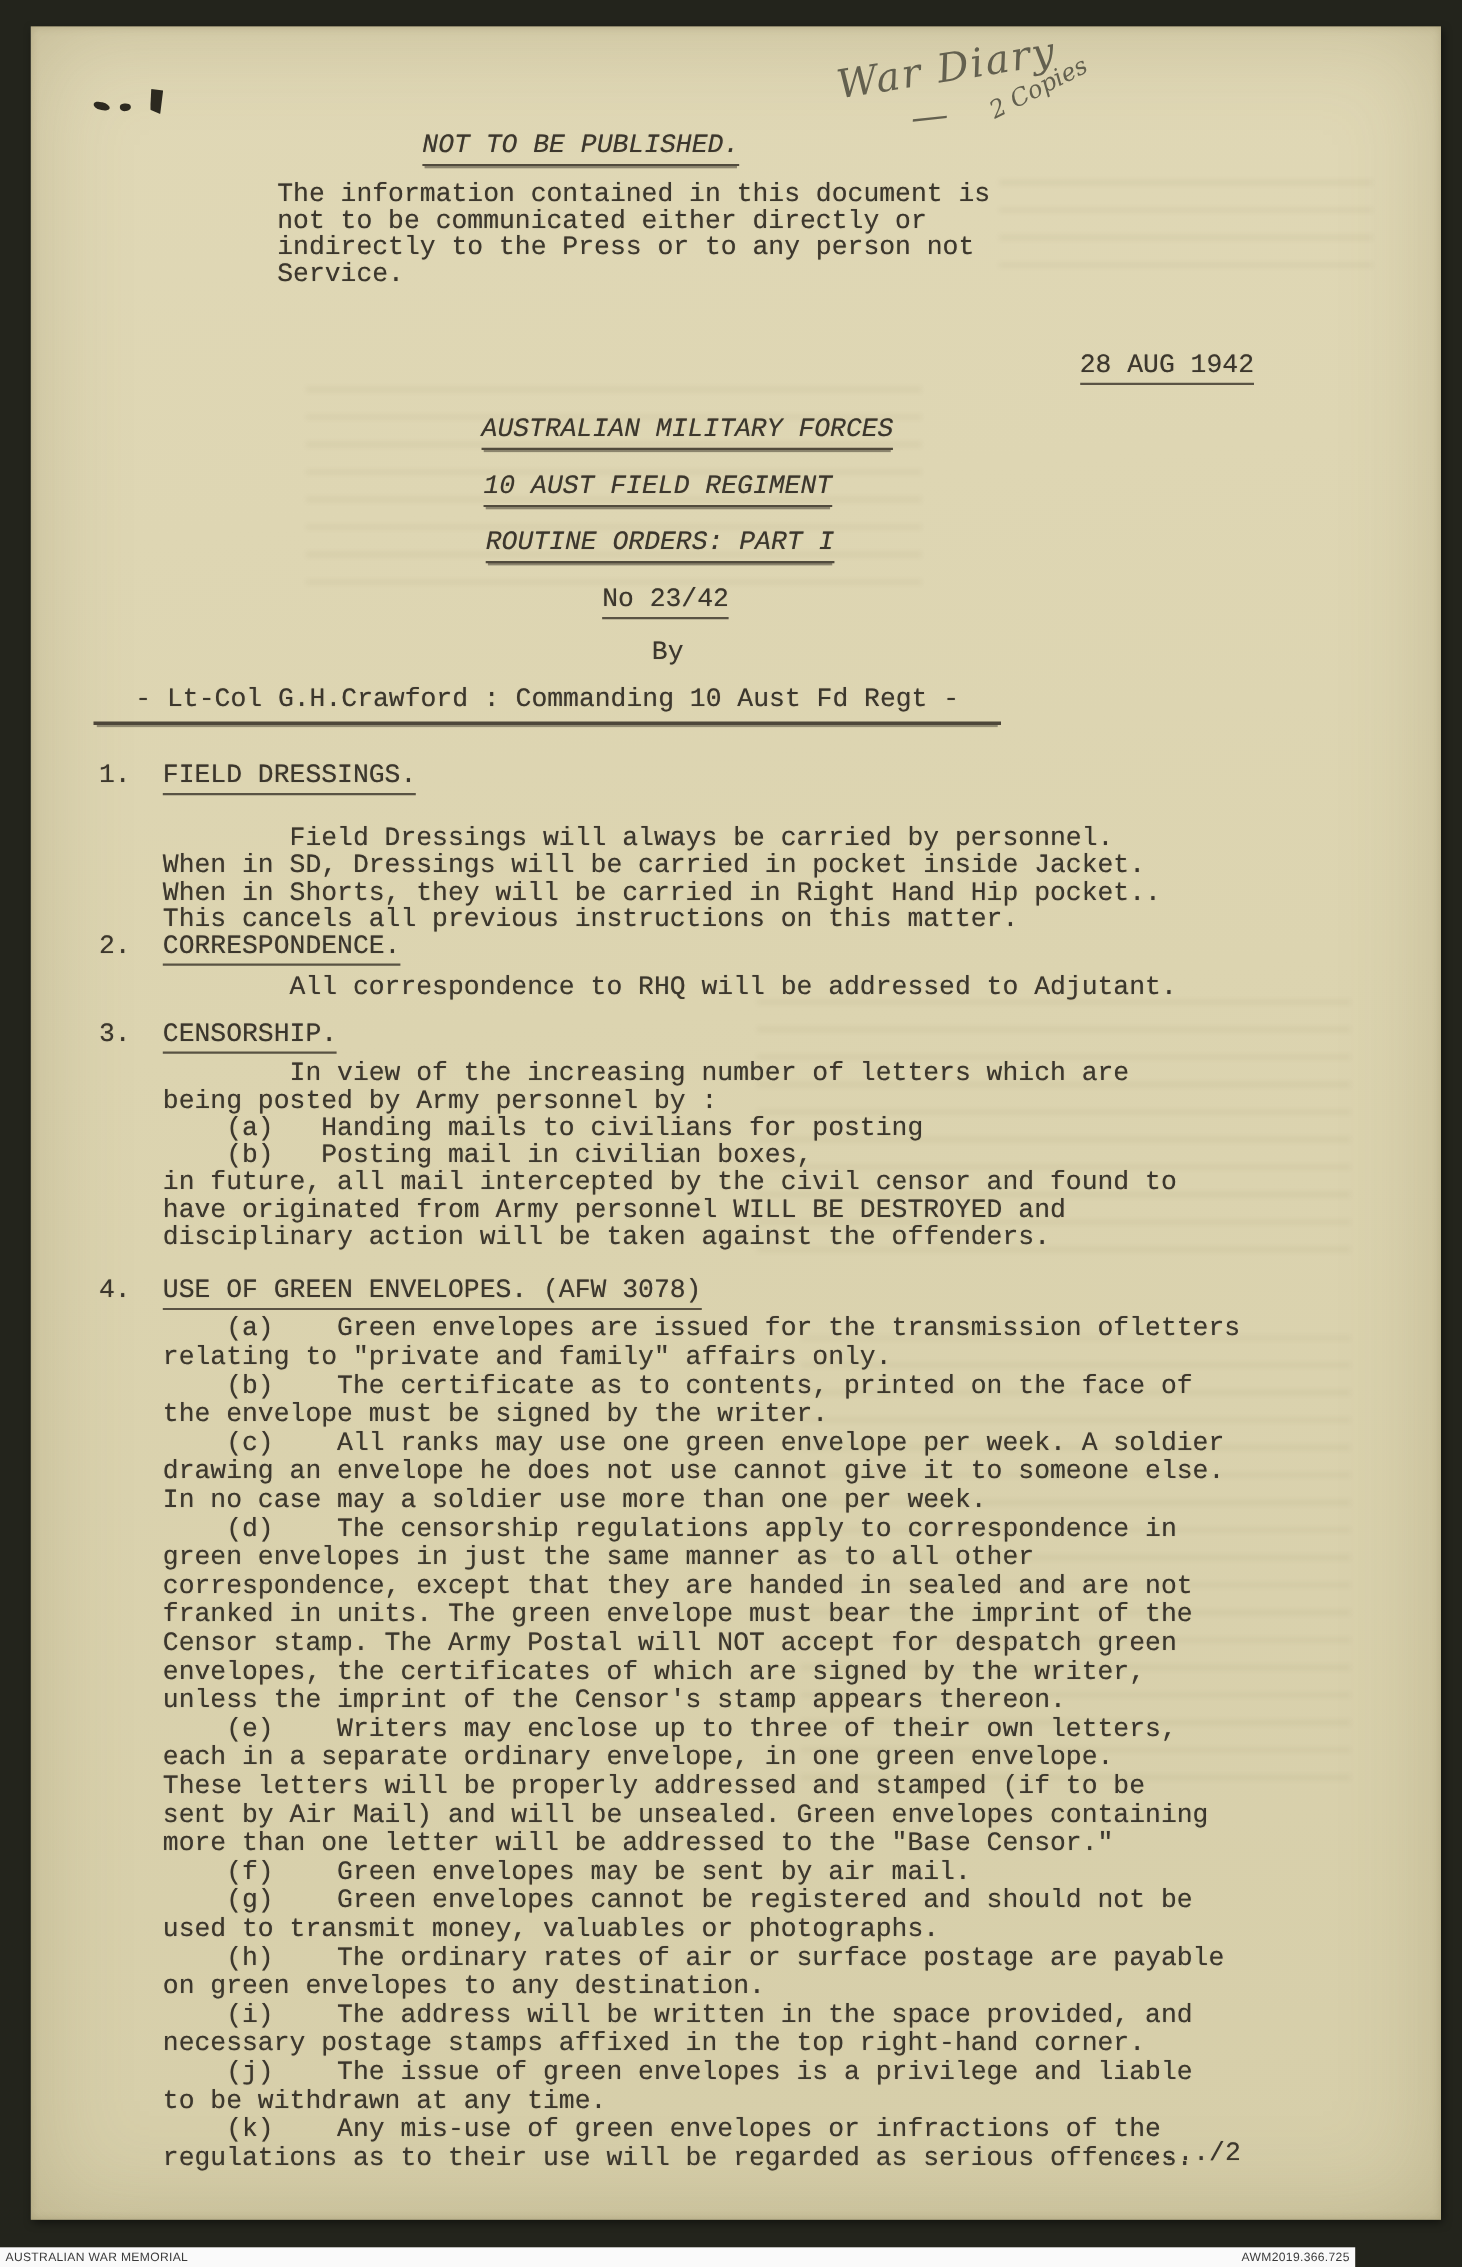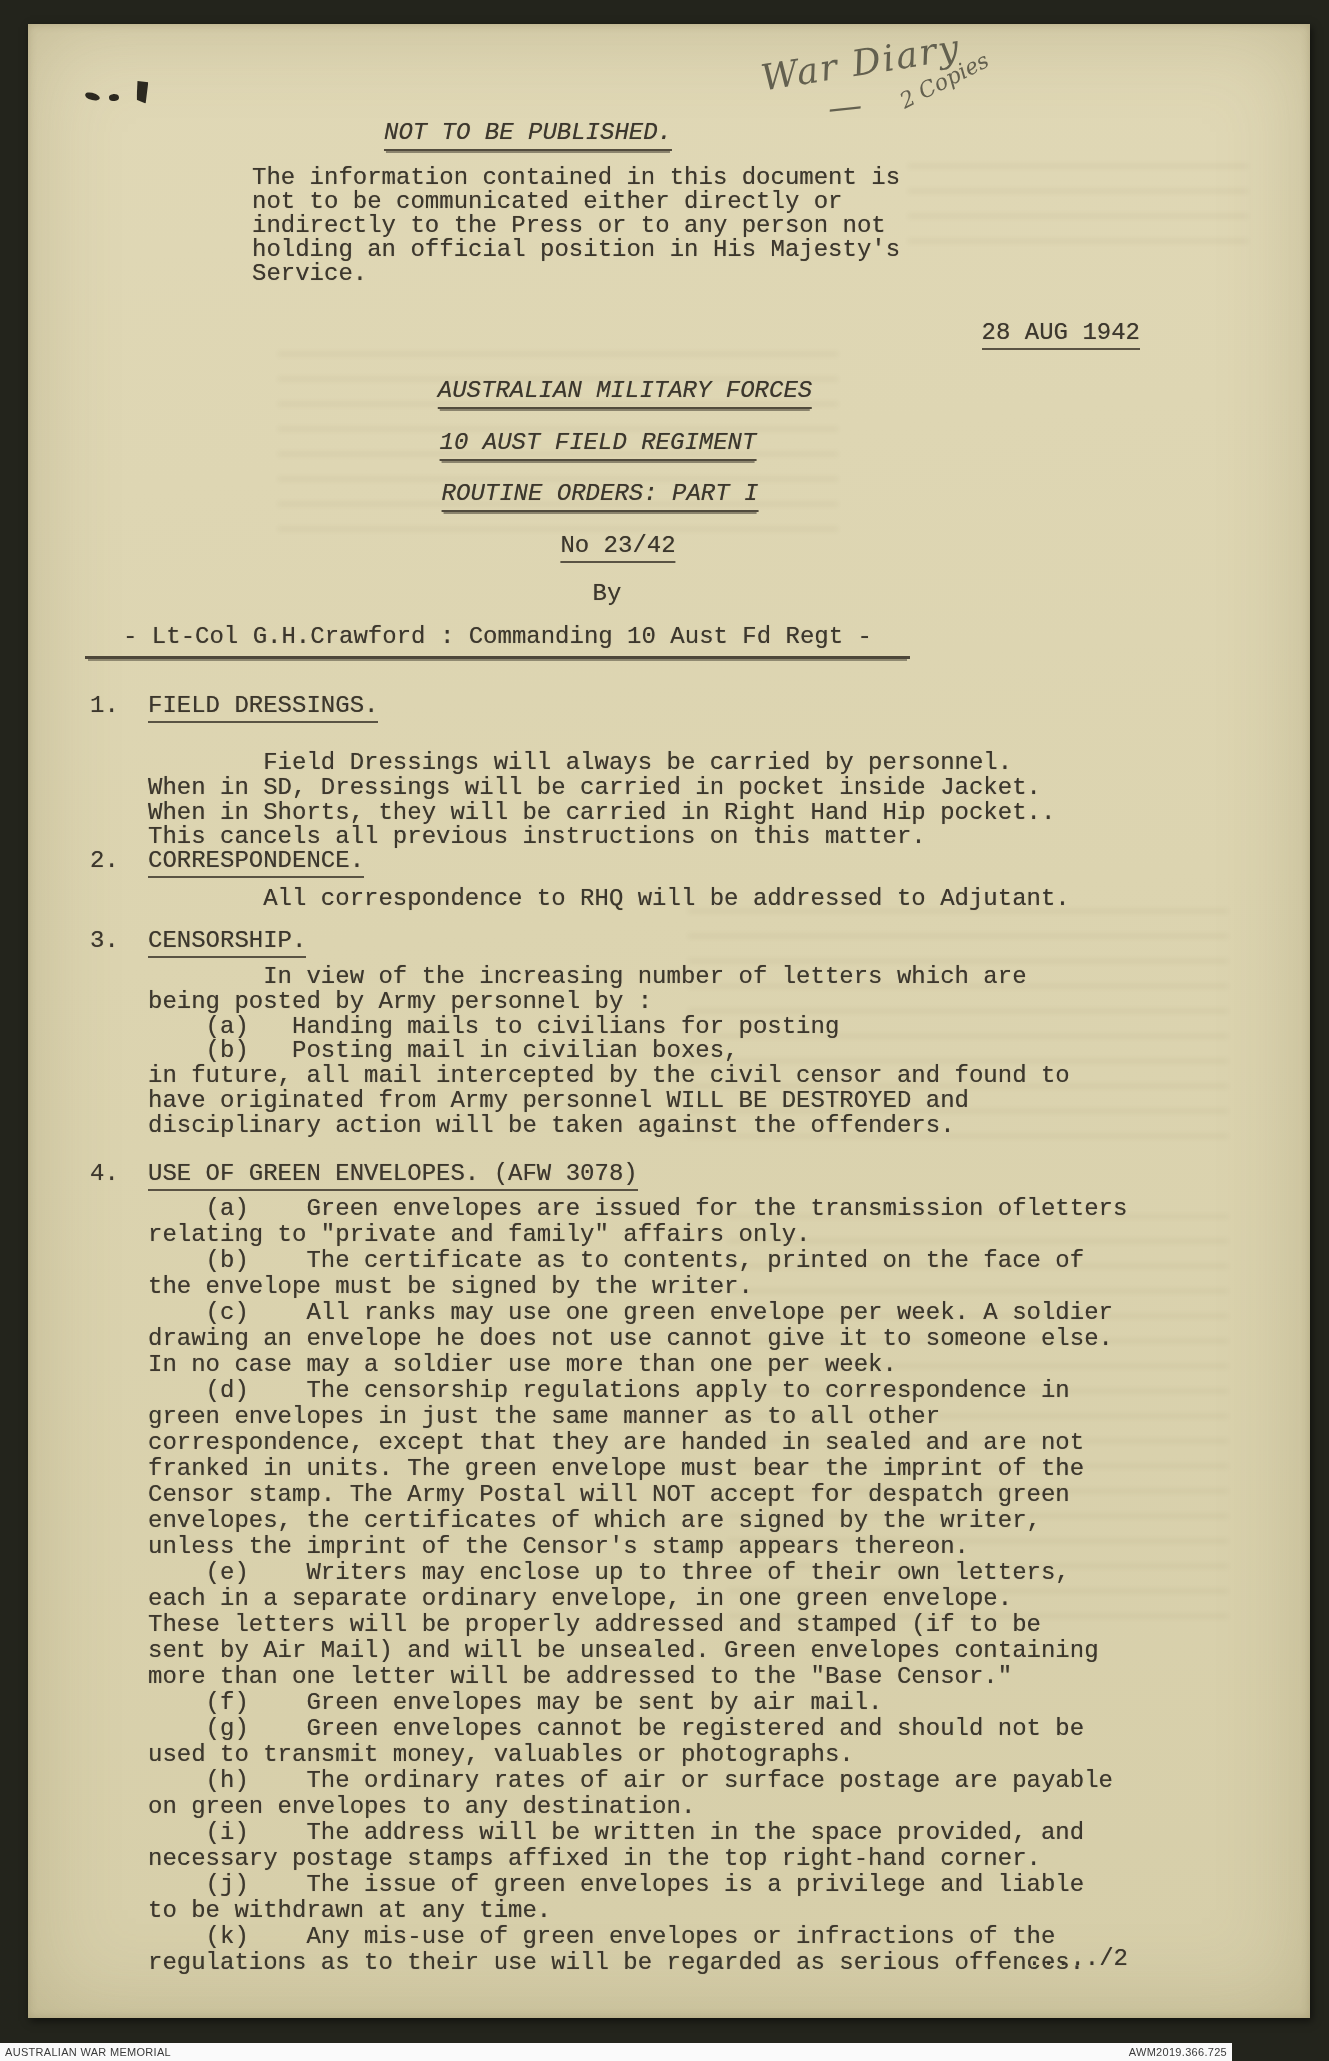--- a/index.html
+++ b/index.html
@@ -73,28 +73,28 @@
     <div class="ghost g2"></div>
     <div class="ghost g3"></div>
     <div class="ghost g4"></div>
 
     <div class="hand hand-war">War Diary</div>
     <div class="hand hand-dash">—</div>
     <div class="hand hand-copies">2 Copies</div>
 
     <div class="typed centered" style="left:500px;top:96px;"><span class="u2">NOT TO BE PUBLISHED.</span></div>
 
-    <div class="typed intro" style="left:212px;top:142px;"><div class="tl">The information contained in this document is</div><div class="tl">not to be communicated either directly or</div><div class="tl">indirectly to the Press or to any person not</div><div class="tl">holding an official position in His Majesty's</div><div class="tl">Service.</div></div>
+    <div class="typed intro" style="left:212px;top:142px;"><div class="tl">The information contained in this document is</div><div class="tl">not to be communicated either directly or</div><div class="tl">indirectly to the Press or to any person not</div><div class="tl">Service.</div></div>
 
     <div class="typed" style="right:170px;top:296px;"><span class="u">28 AUG 1942</span></div>
 
     <div class="typed centered" style="left:572px;top:354px;margin-left:25px;"><span class="u2">AUSTRALIAN MILITARY FORCES</span></div>
     <div class="typed centered" style="left:570px;top:406px;"><span class="u2">10 AUST FIELD REGIMENT</span></div>
     <div class="typed centered" style="left:572px;top:457px;"><span class="u2">ROUTINE ORDERS: PART I</span></div>
-    <div class="typed centered" style="left:590px;top:509px;"><span class="u">No 23/42</span></div>
+    <div class="typed centered" style="left:577px;top:509px;"><span class="u">No 23/42</span></div>
     <div class="typed centered" style="left:579px;top:557px;">By</div>
 
     <div class="issuer-wrap"><span class="typed" style="position:static;">- Lt-Col G.H.Crawford : Commanding 10 Aust Fd Regt -</span></div>
 
     <div class="typed" style="left:62px;top:669px;">1.</div>
     <div class="typed" style="left:120px;top:669px;"><span class="u">FIELD DRESSINGS.</span></div>
     <div class="typed sec-body-1" style="left:120px;top:707px;margin-top:20px;"><div class="tl">        Field Dressings will always be carried by personnel.</div><div class="tl">When in SD, Dressings will be carried in pocket inside Jacket.</div><div class="tl">When in Shorts, they will be carried in Right Hand Hip pocket..</div><div class="tl">This cancels all previous instructions on this matter.</div></div>
 
     <div class="typed" style="left:62px;top:824px;">2.</div>
     <div class="typed" style="left:120px;top:824px;"><span class="u">CORRESPONDENCE.</span></div>

